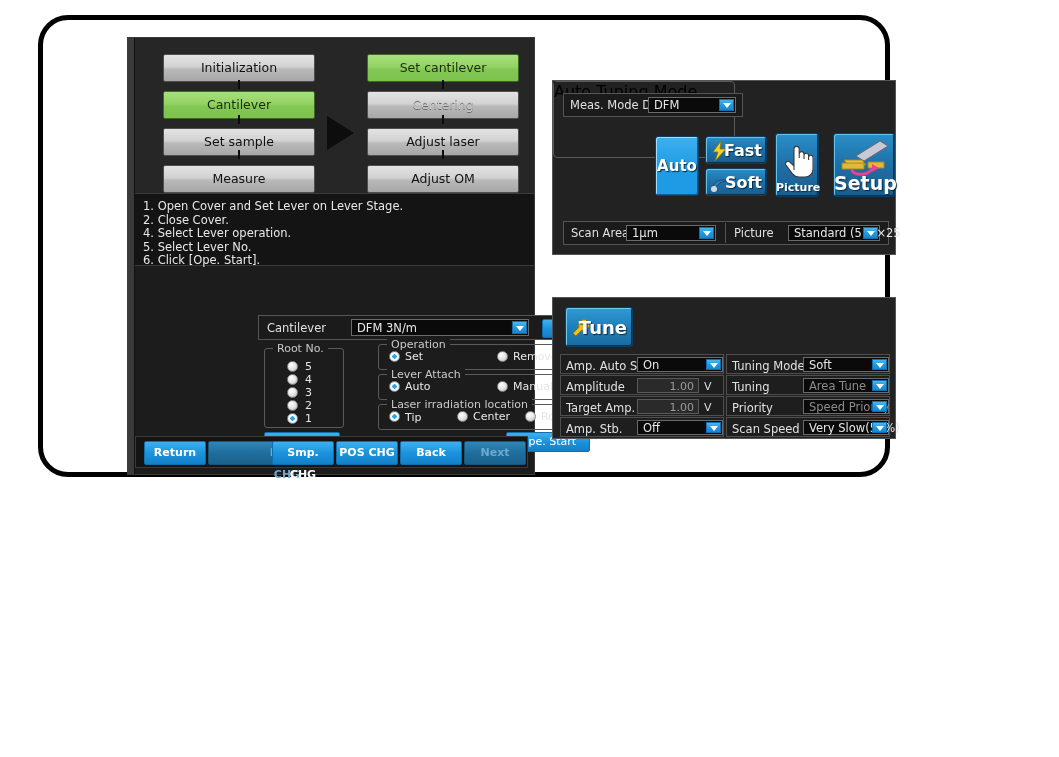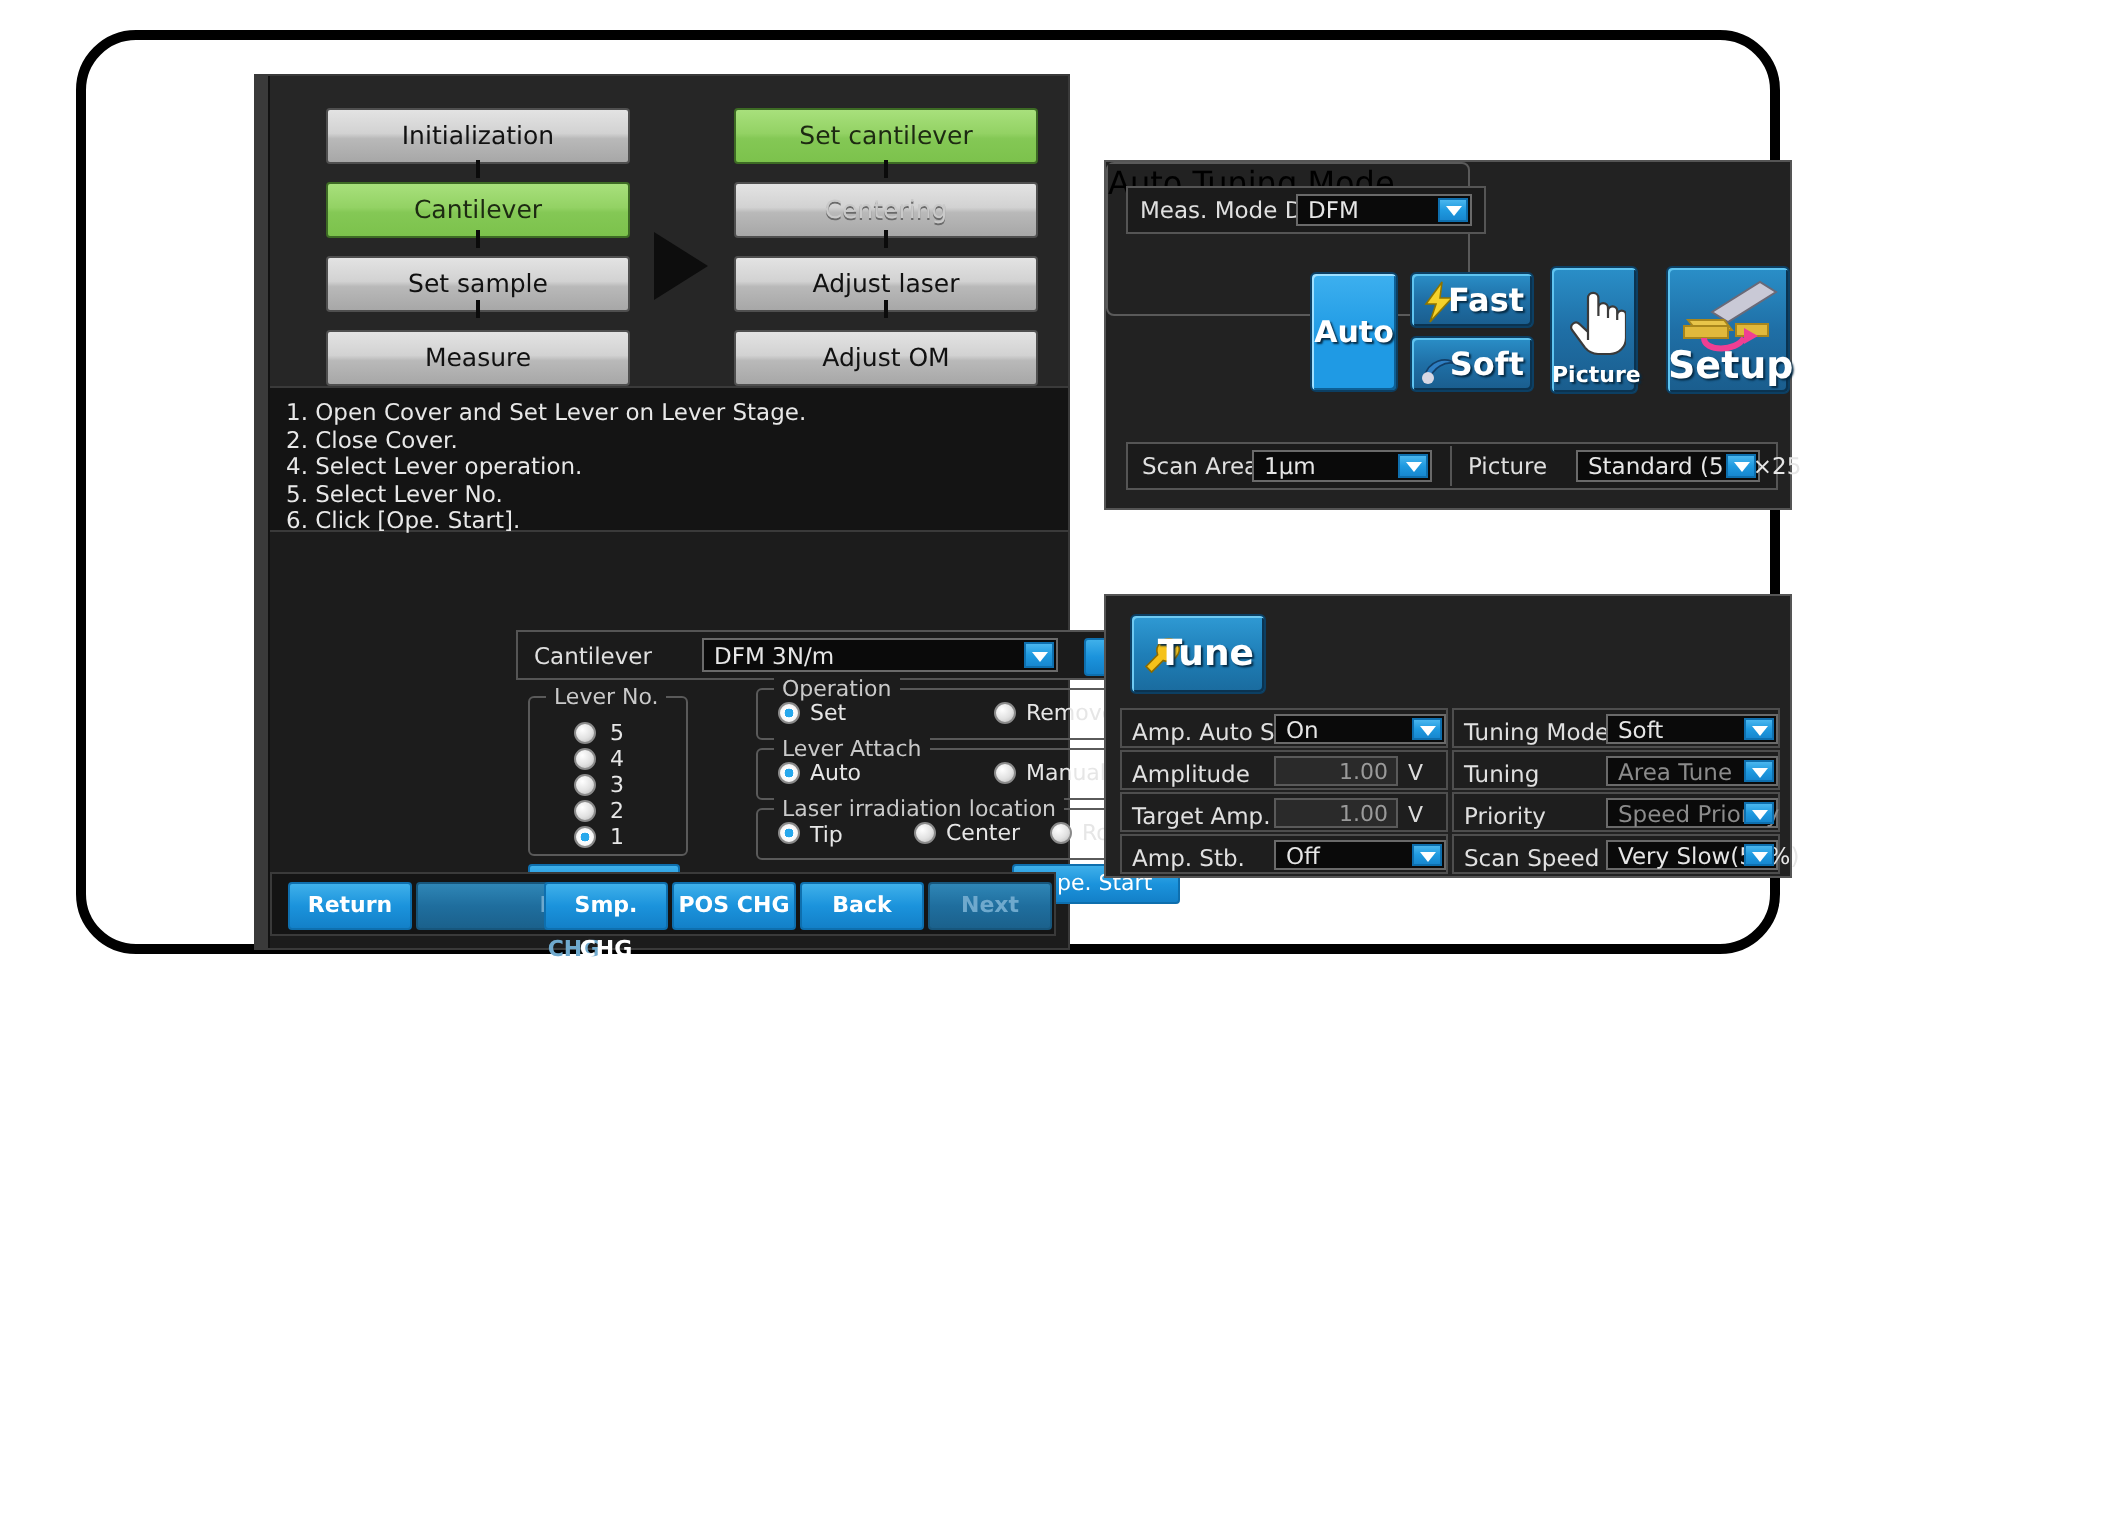--- a/index.html
+++ b/index.html
@@ -171,21 +171,21 @@
     <div id="cantRow">
       <span class="lbl">Cantilever</span>
       <div class="combo" id="cantCombo">
         <span class="val">DFM 3N/m</span>
         <span class="arrowbtn"></span>
       </div>
       <div id="detailBtn">Detail</div>
     </div>
 
     <div class="group" id="leverNo">
-      <span class="gtitle">Lever No.</span>
+      <span class="gtitle">Root No.</span>
     <span class="radio" style="left: 22px; top: 12px;"></span>
         <span class="rlabel" style="left: 40px; top: 11px;">5</span>
         <span class="radio" style="left: 22px; top: 25px;"></span>
         <span class="rlabel" style="left: 40px; top: 24px;">4</span>
         <span class="radio" style="left: 22px; top: 38px;"></span>
         <span class="rlabel" style="left: 40px; top: 37px;">3</span>
         <span class="radio" style="left: 22px; top: 51px;"></span>
         <span class="rlabel" style="left: 40px; top: 50px;">2</span>
         <span class="radio on" style="left: 22px; top: 64px;"></span>
         <span class="rlabel" style="left: 40px; top: 63px;">1</span>

